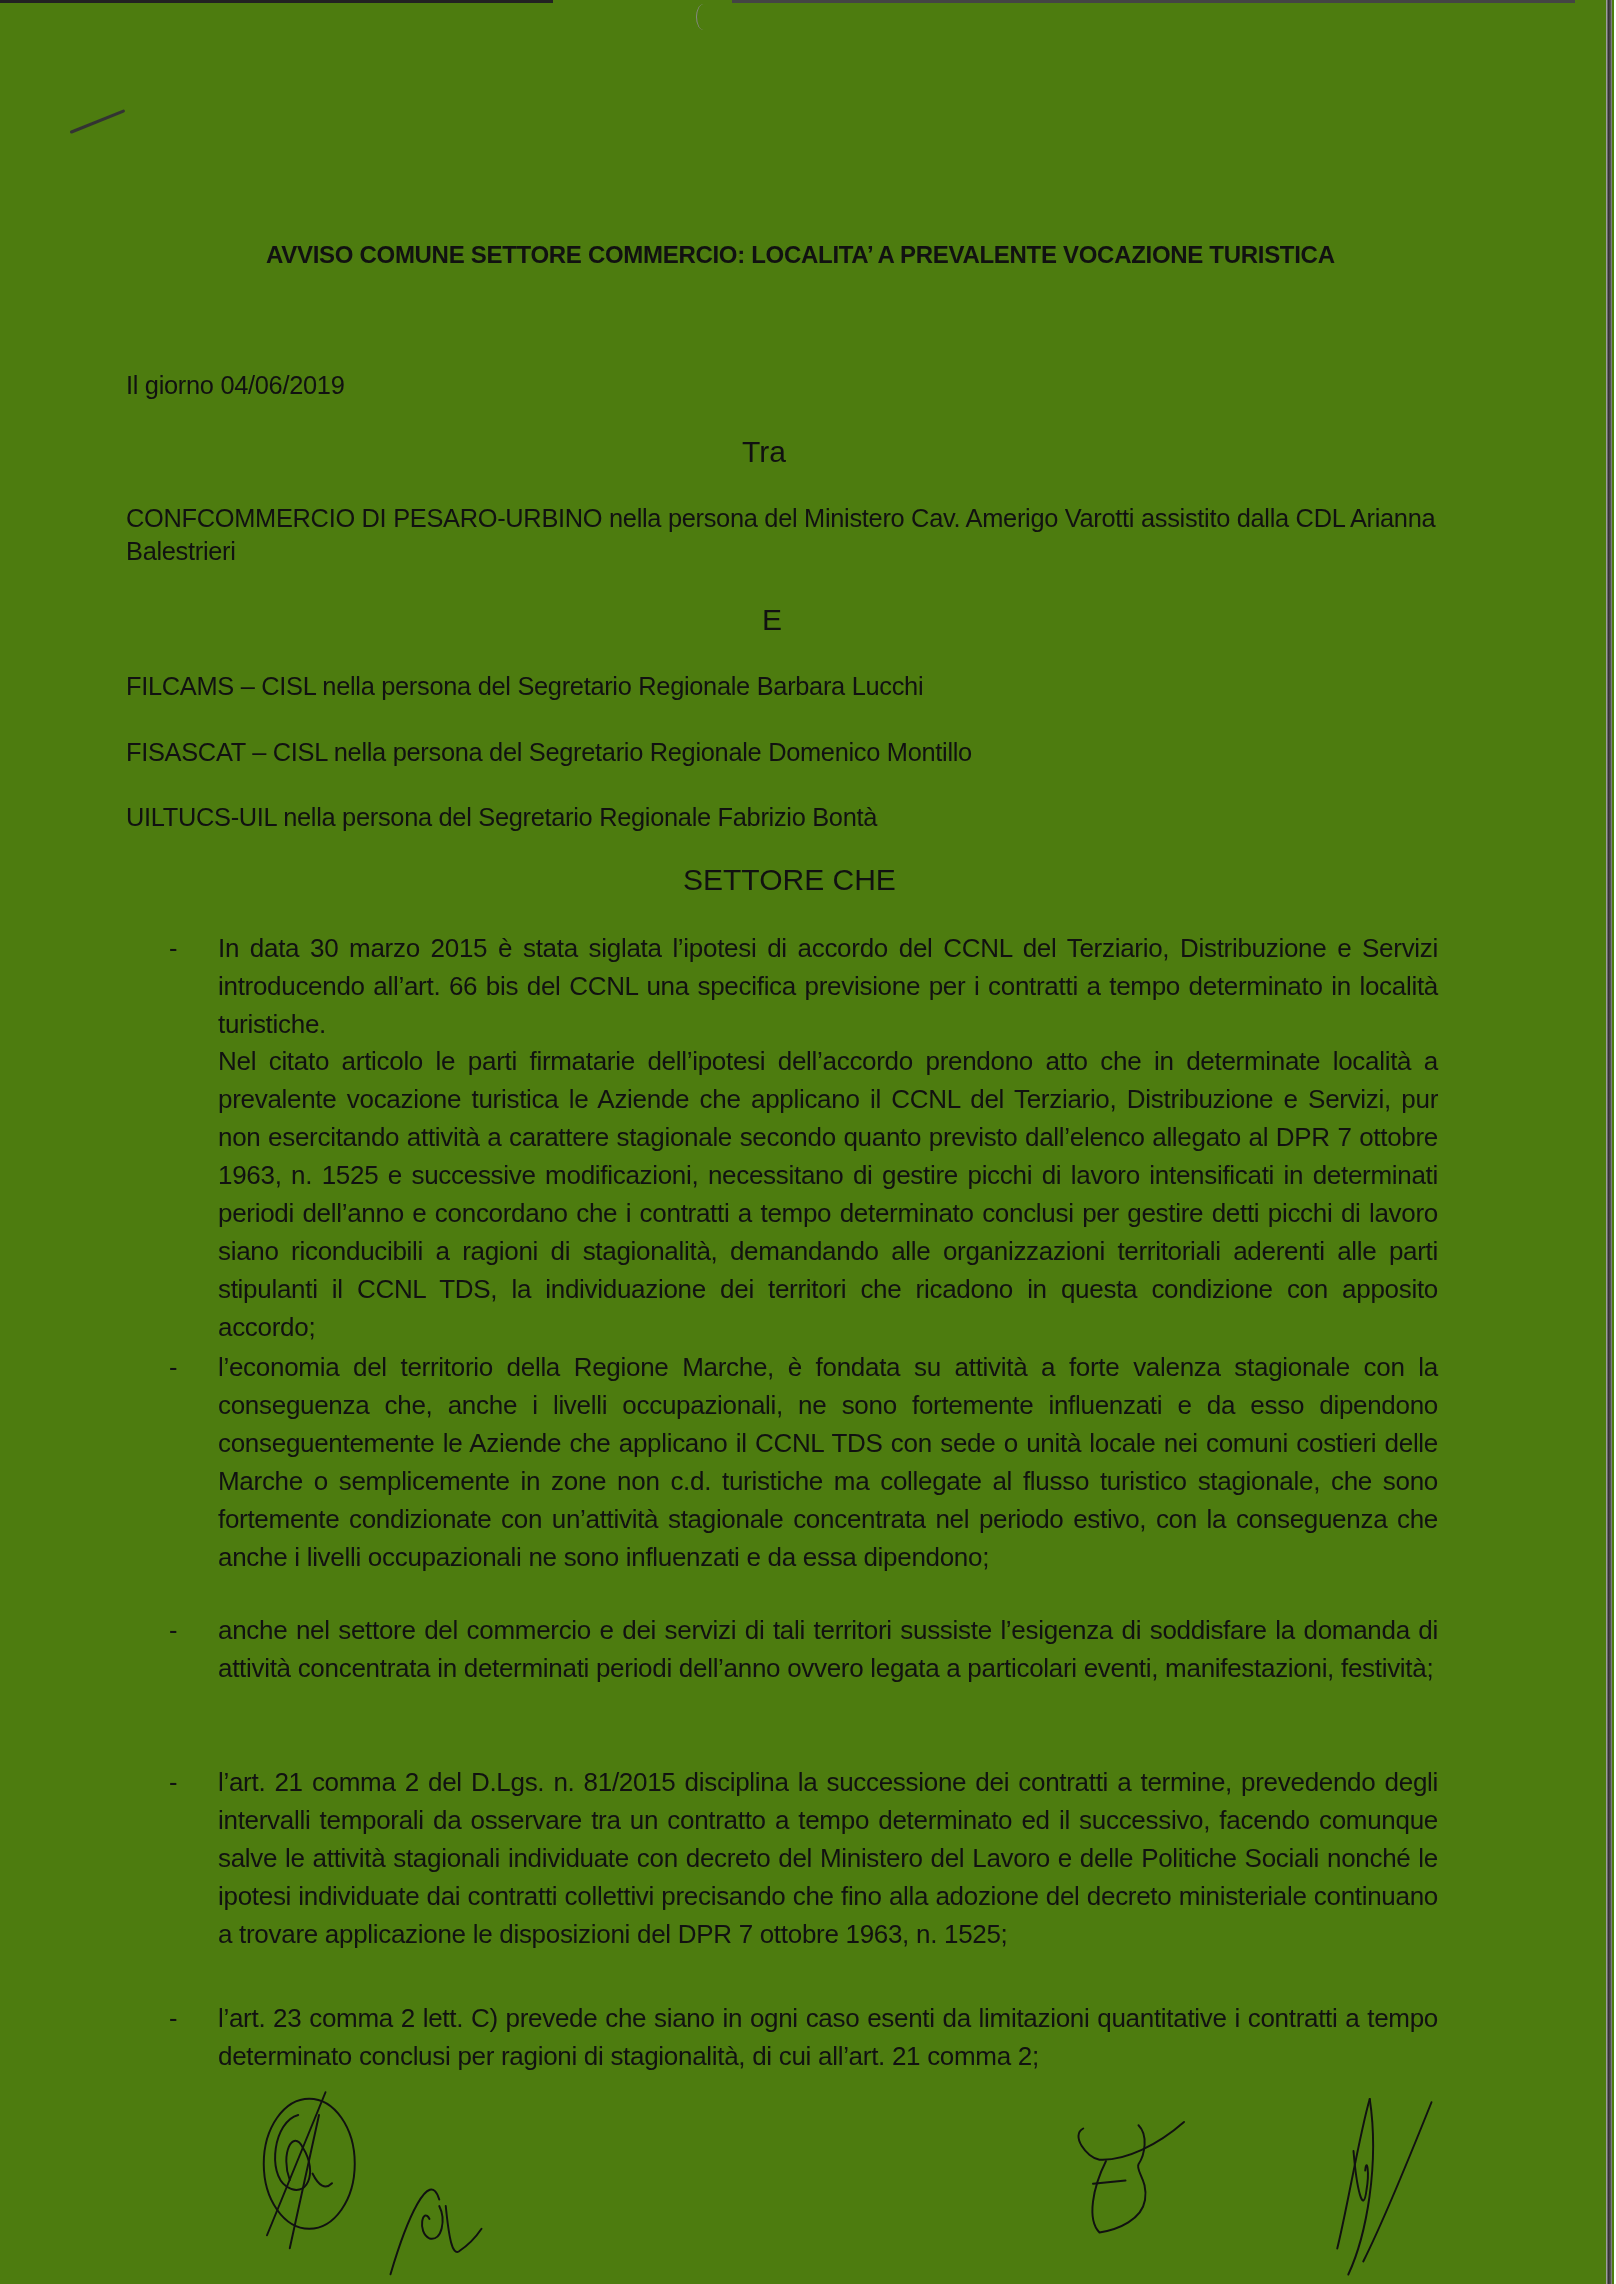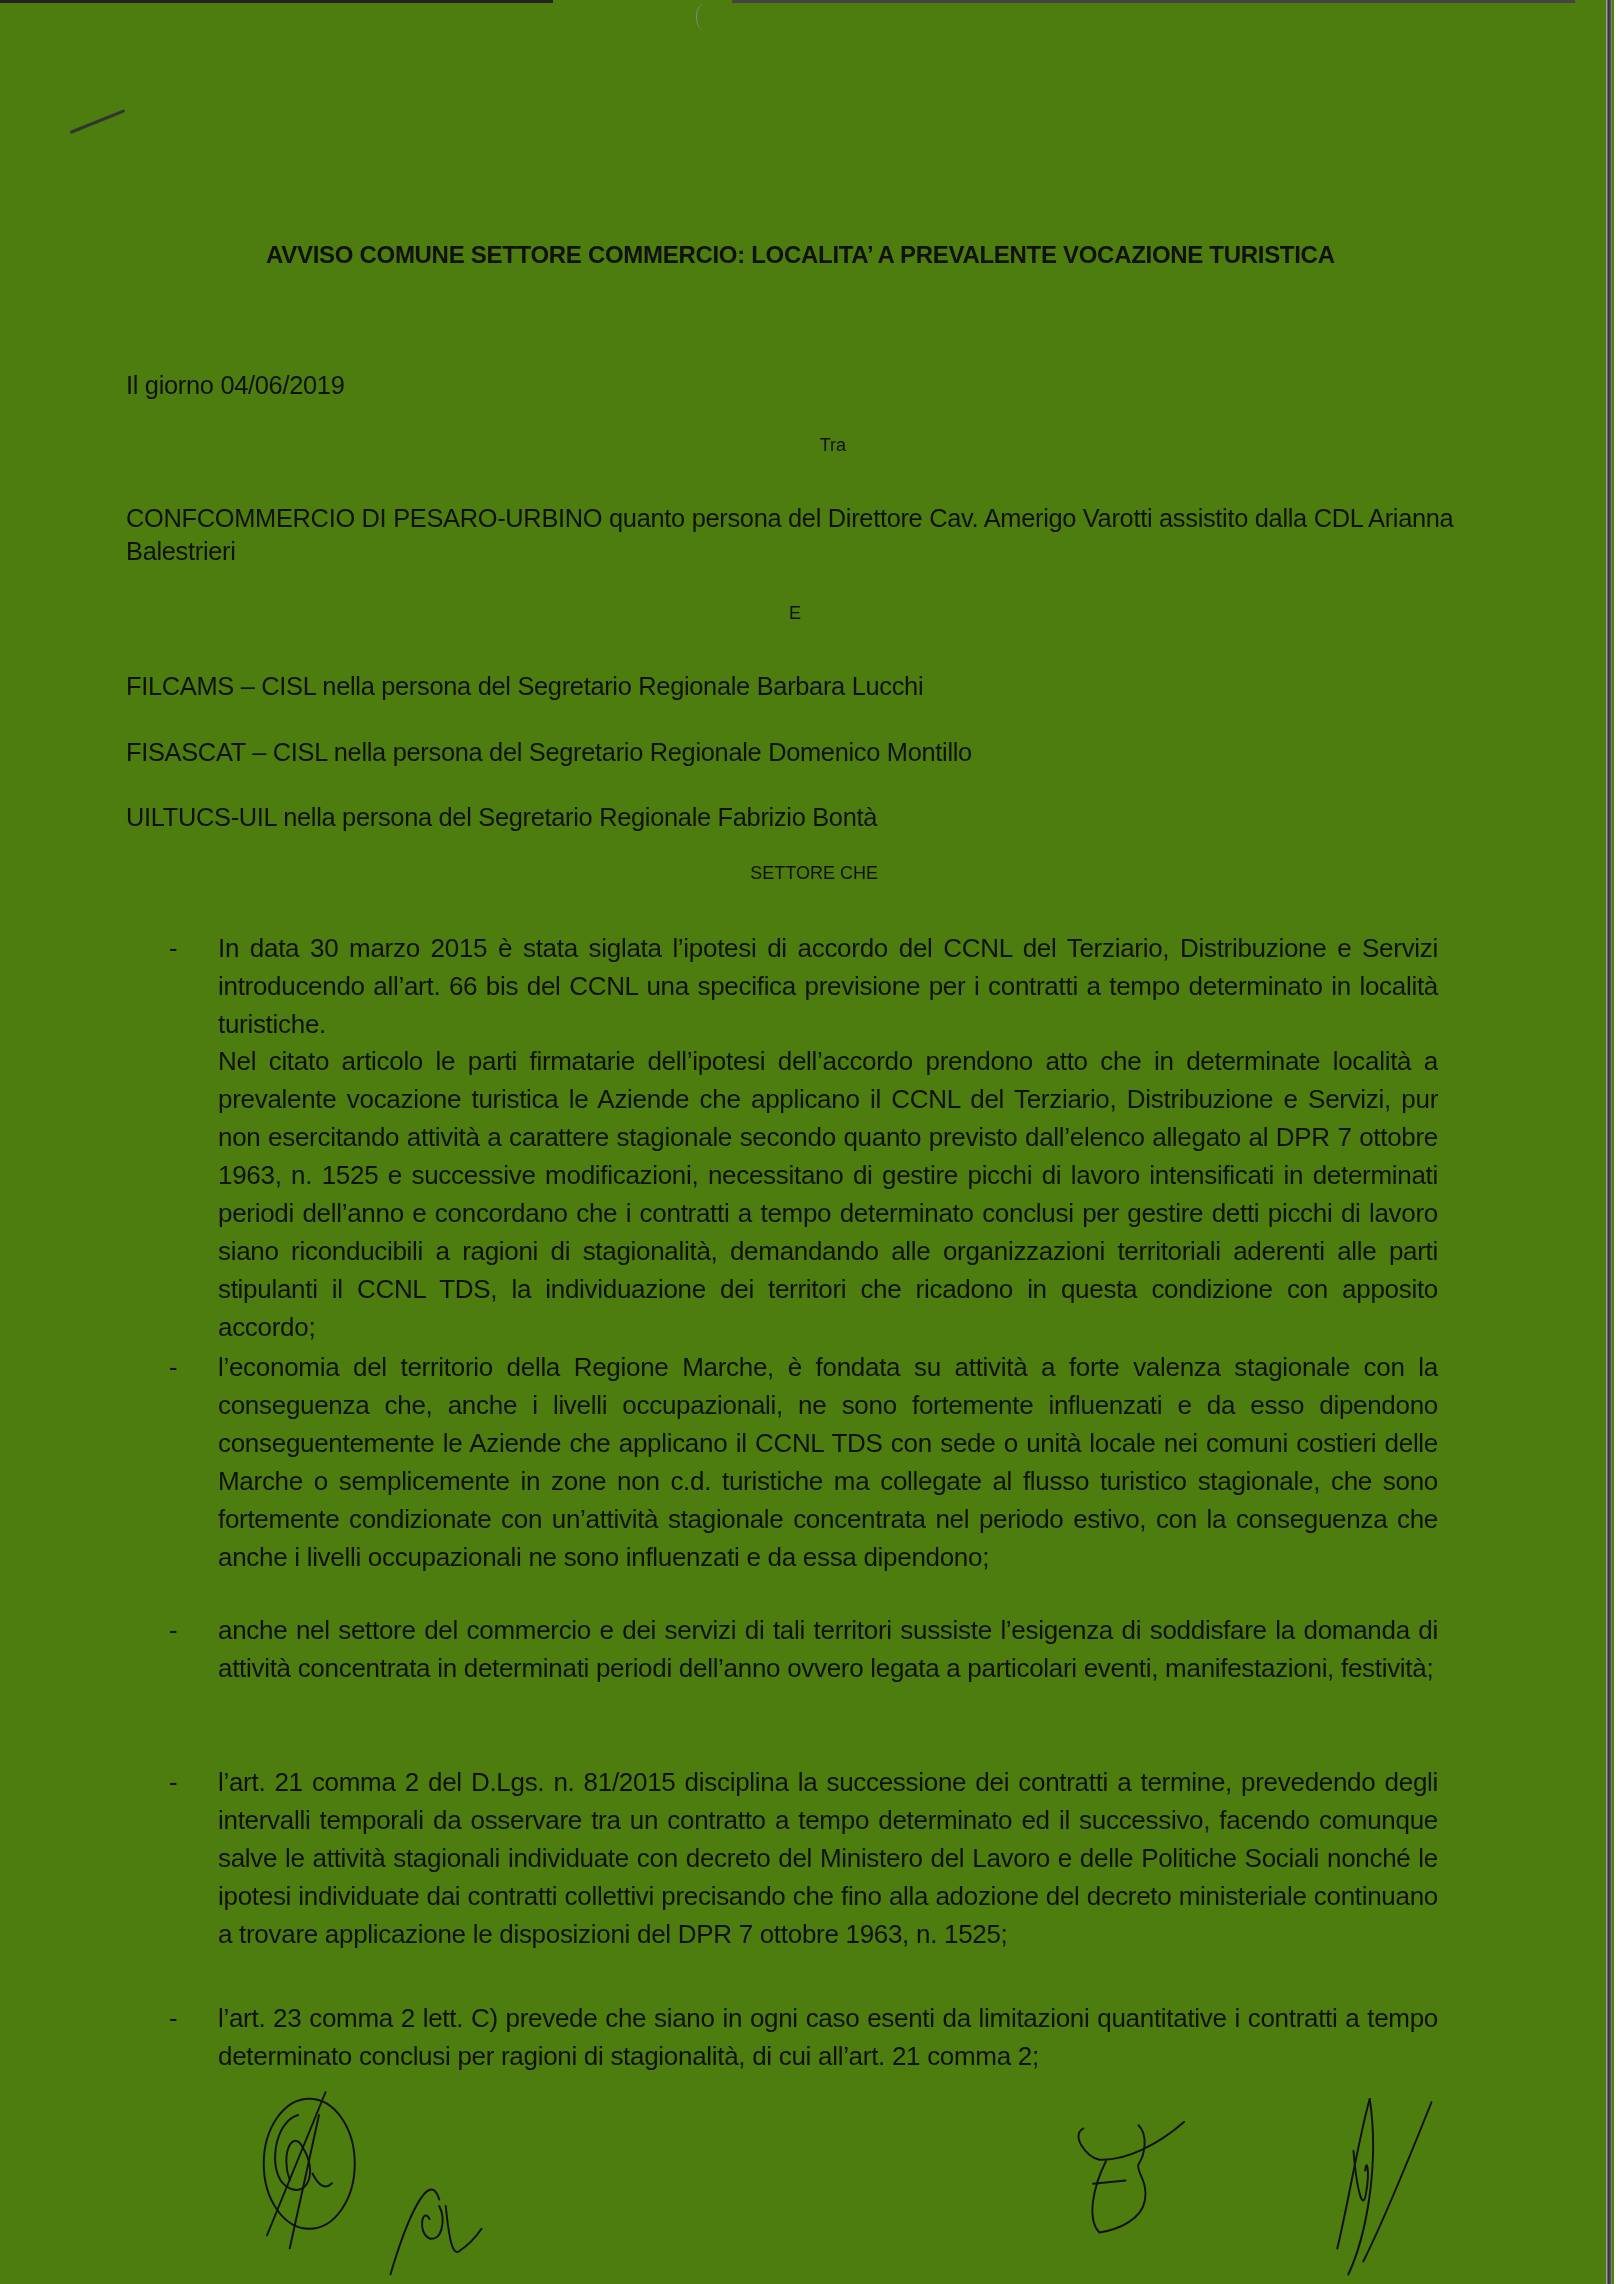--- a/index.html
+++ b/index.html
@@ -11,21 +11,21 @@
   .scan-right-edge { position:absolute; right:5.2px; top:0; width:5.9px; height:2284px;
                      background:linear-gradient(to right,#bbb,#333 40%,#555 80%,#999); }
   .scan-right-edge2 { position:absolute; right:0; top:0; width:3.3px; height:2284px; background:#fff; }
   .stray-mark { position:absolute; left:68px; top:120px; width:59px; height:3.3px; background:#333;
                 transform:rotate(-22deg); border-radius:2px; }
   .stray-curve { position:absolute; left:696px; top:3.9px; width:14.3px; height:26px;
                  border-left:1.3px solid #888; border-radius:50% 0 0 50%; }
 
   .txt { position:absolute; font-size:25.4px; line-height:38px; white-space:nowrap; letter-spacing:-0.3px; }
   .title { left:266px; top:236px; font-weight:bold; font-size:24px; letter-spacing:-0.3px; }
-  .center { position:absolute; text-align:right; font-size:18px; white-space:nowrap; }
+  .center { position:absolute; text-align:left; font-size:30px; white-space:nowrap; }
 
   .para { position:absolute; font-size:26px; line-height:38px; text-align:justify;
           text-align-last:left; letter-spacing:-0.3px; }
   .bullet { position:absolute; font-size:25.4px; line-height:38px; left:169px; }
 
   .sig { position:absolute; }
   .sig svg { overflow:visible; }
   .sig path { fill:none; stroke:#111; stroke-width:3; stroke-linecap:round; stroke-linejoin:round; }
 </style>
 </head>
@@ -37,21 +37,21 @@
   <div class="scan-right-edge"></div>
   <div class="scan-right-edge2"></div>
   <div class="stray-curve"></div>
   <div class="stray-mark"></div>
 
   <div class="txt title">AVVISO COMUNE SETTORE COMMERCIO: LOCALITA’ A PREVALENTE VOCAZIONE TURISTICA</div>
   <div class="txt" style="left:126px; top:366px;">Il giorno 04/06/2019</div>
 
   <div class="center" style="left:742px; top:435px; width:104px;">Tra</div>
 
-  <div class="txt" style="left:126px; top:499px;">CONFCOMMERCIO DI PESARO-URBINO quanto persona del Direttore Cav. Amerigo Varotti assistito dalla CDL Arianna</div>
+  <div class="txt" style="left:126px; top:499px;">CONFCOMMERCIO DI PESARO-URBINO nella persona del Ministero Cav. Amerigo Varotti assistito dalla CDL Arianna</div>
   <div class="txt" style="left:126px; top:532px;">Balestrieri</div>
 
   <div class="center" style="left:762px; top:603px; width:39px;">E</div>
 
   <div class="txt" style="left:126px; top:667px;">FILCAMS – CISL nella persona del Segretario Regionale Barbara Lucchi</div>
   <div class="txt" style="left:126px; top:733px;">FISASCAT – CISL nella persona del Segretario Regionale Domenico Montillo</div>
   <div class="txt" style="left:126px; top:798px;">UILTUCS-UIL nella persona del Segretario Regionale Fabrizio Bontà</div>
 
   <div class="center" style="left:683px; top:863px; width:195px;">SETTORE CHE</div>
 

